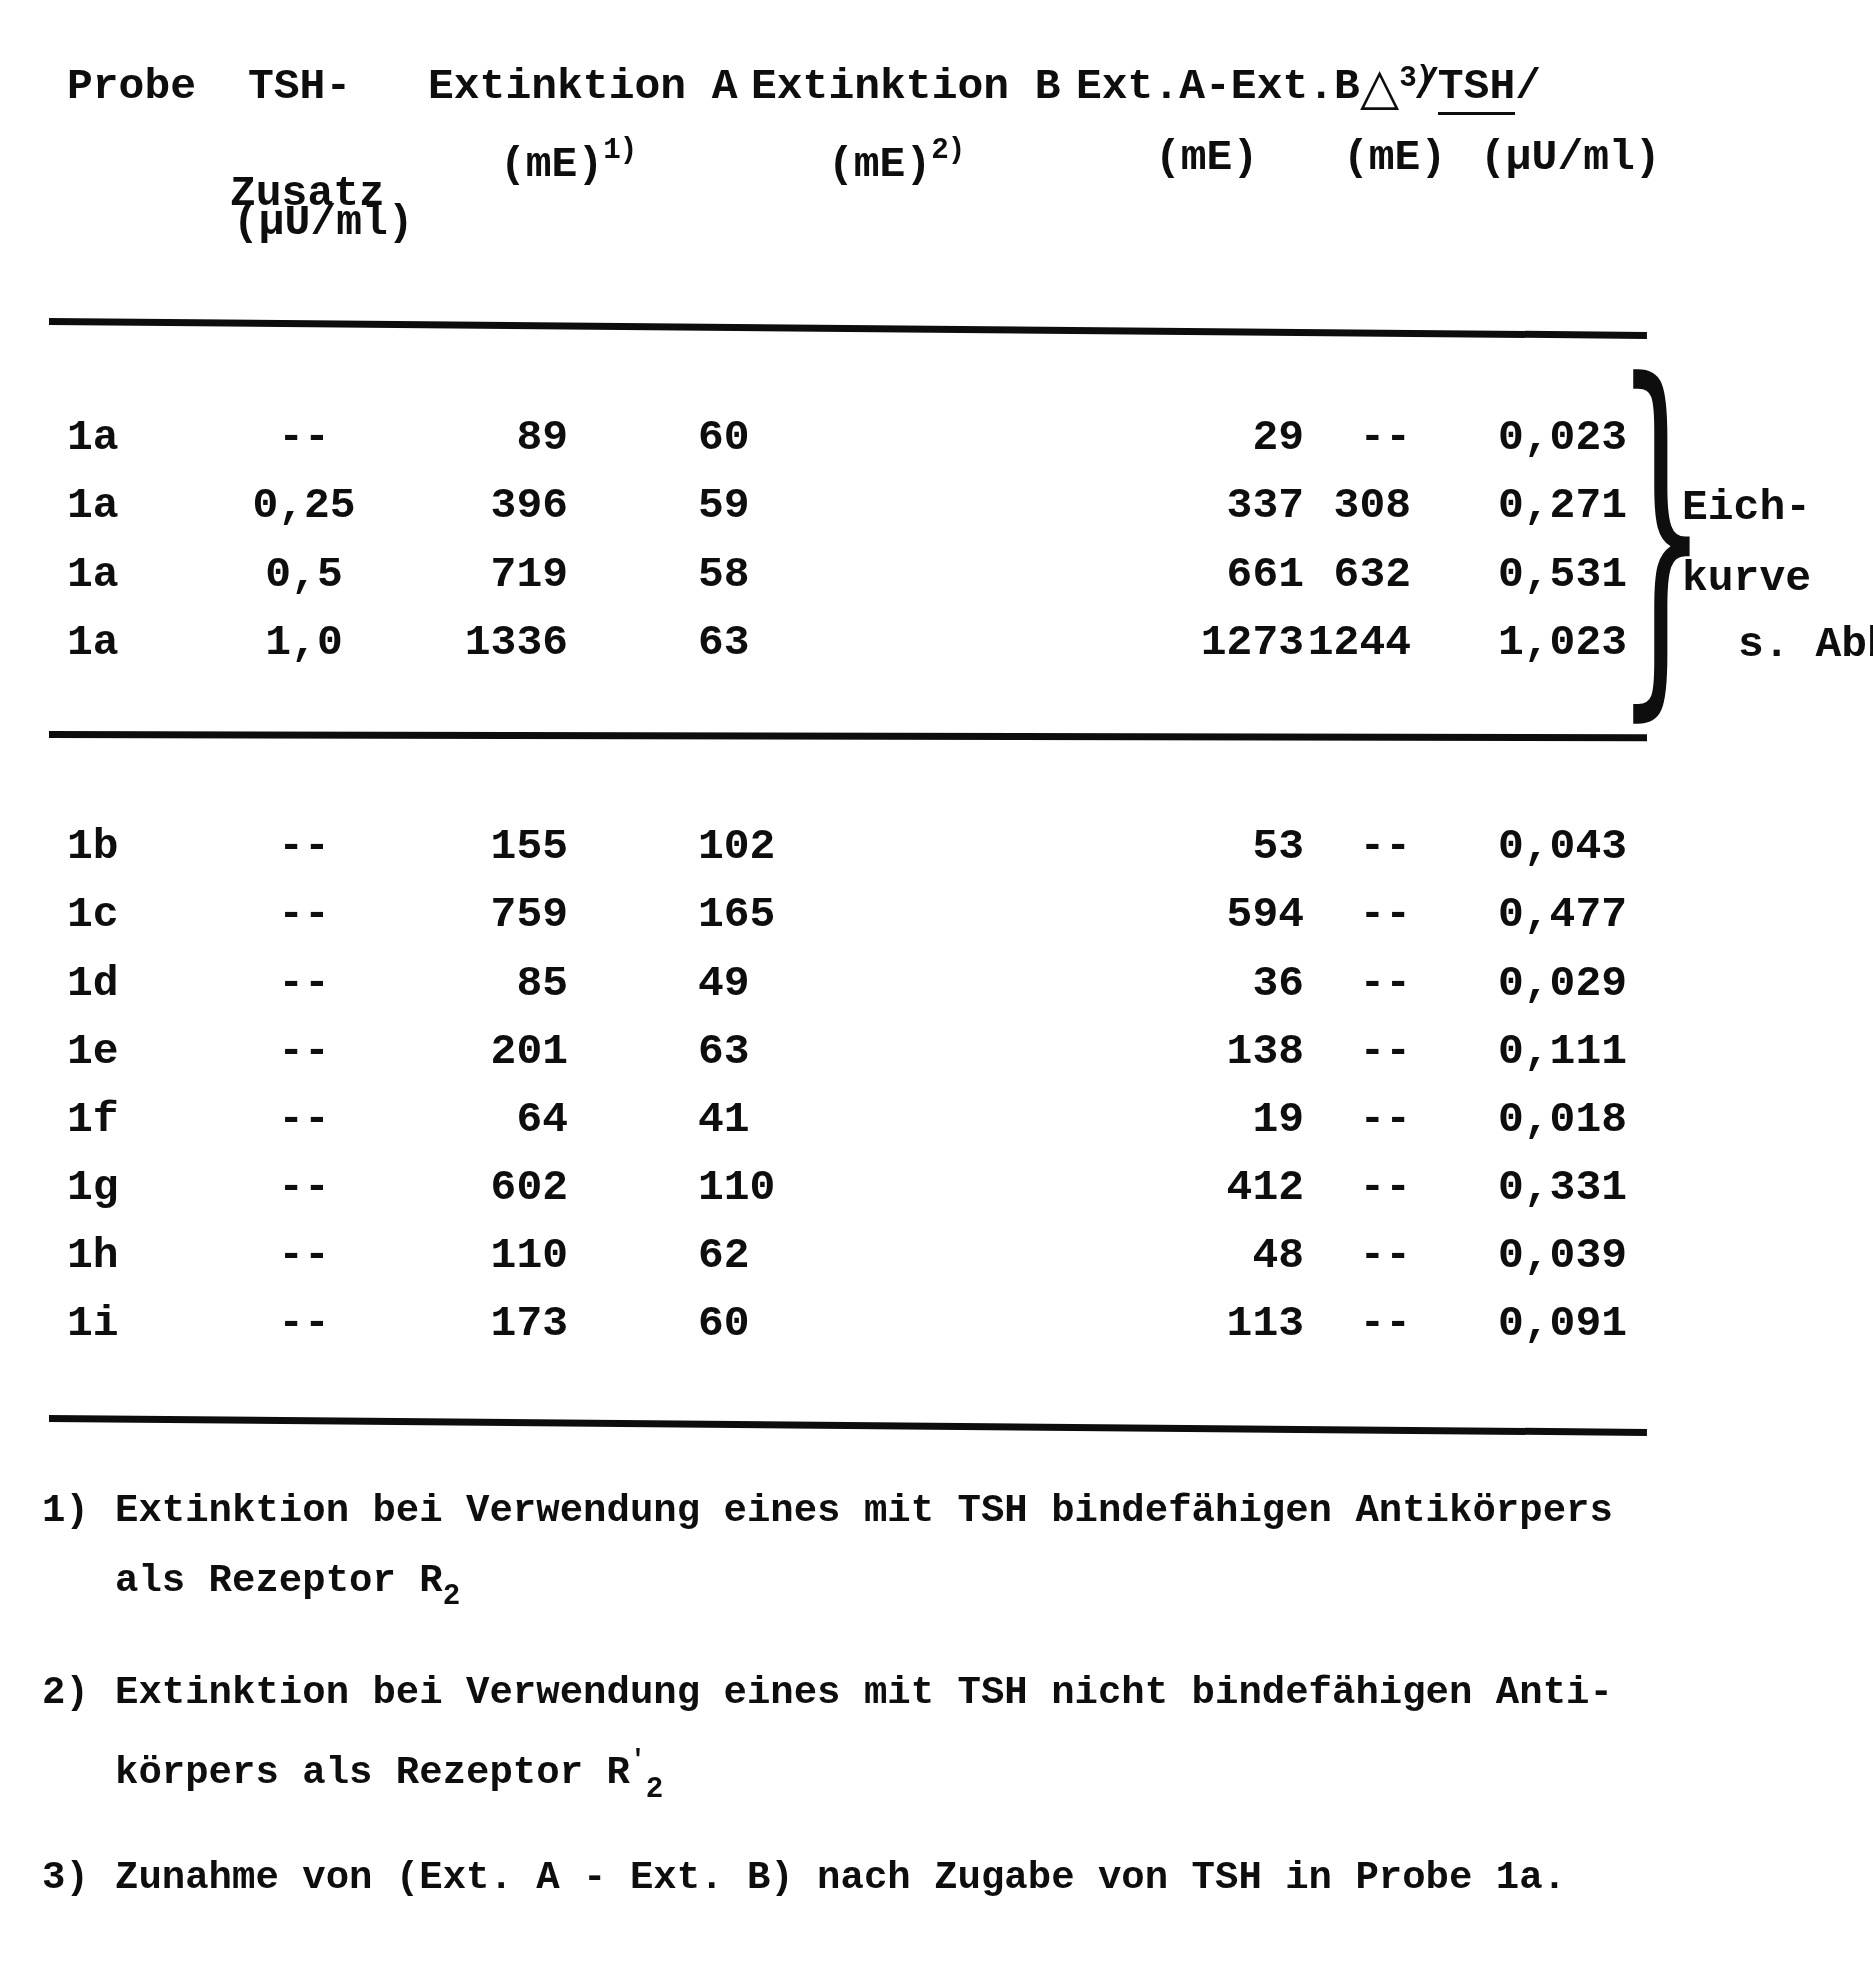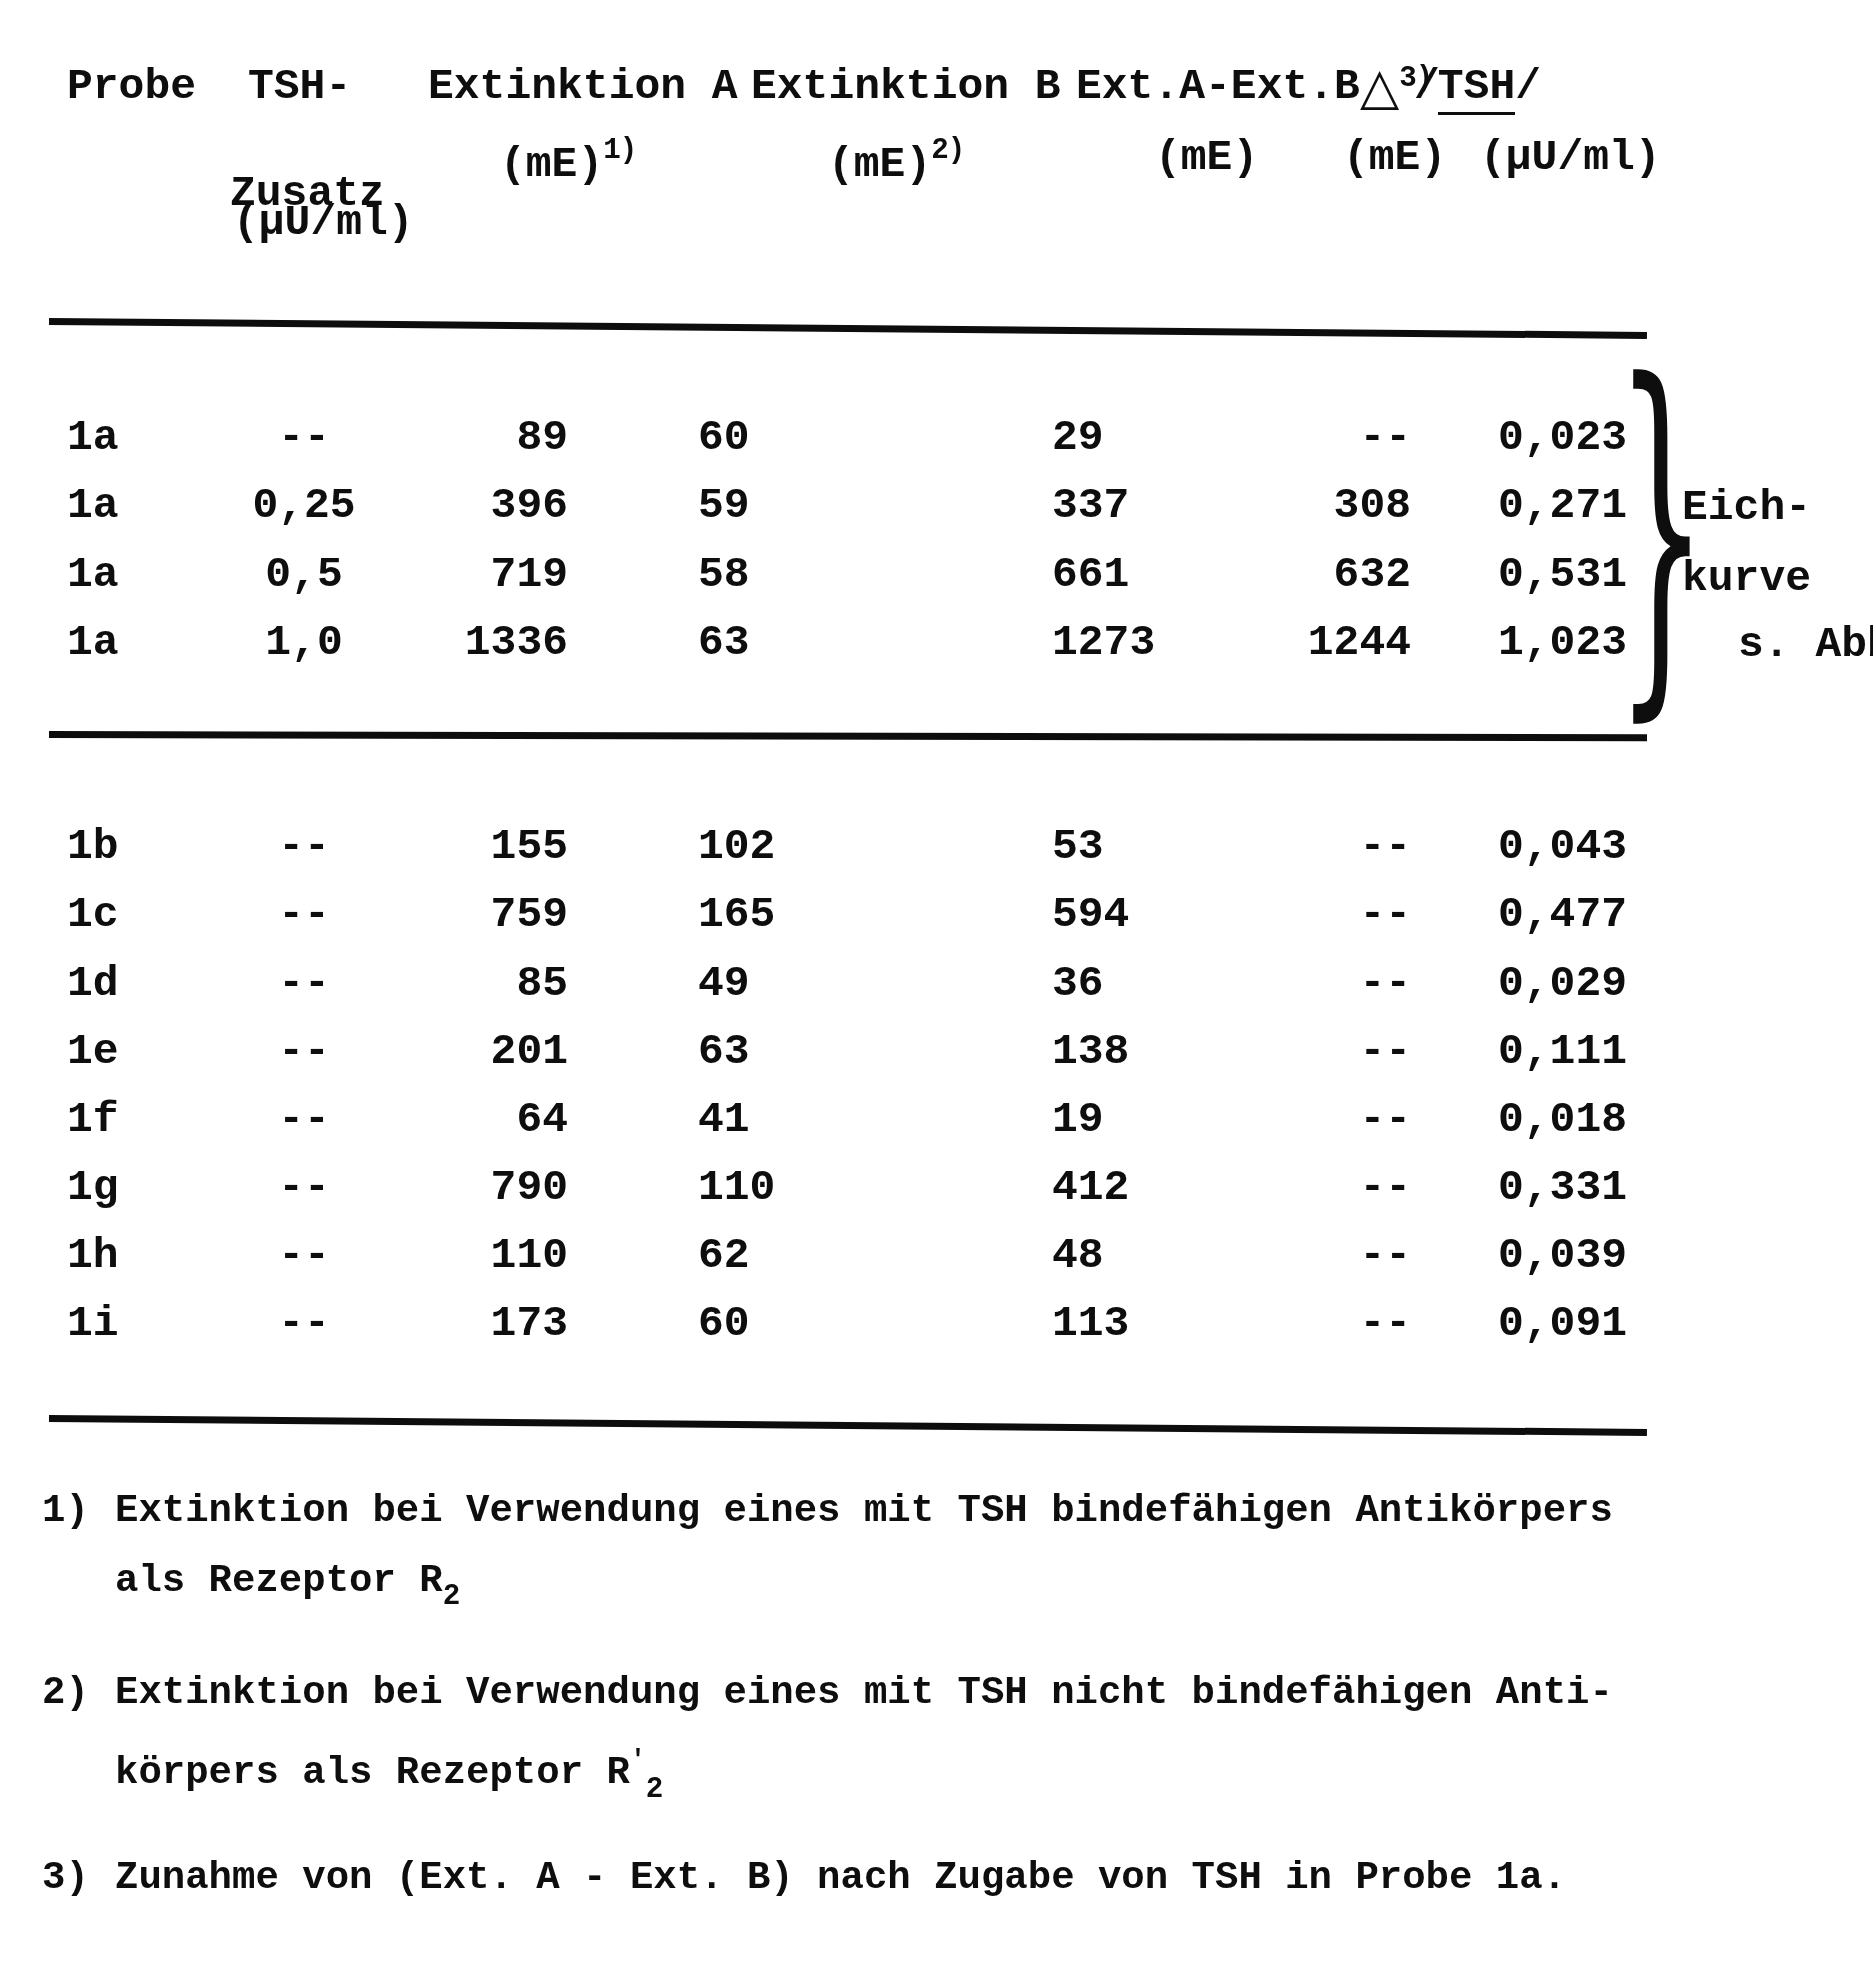--- a/index.html
+++ b/index.html
@@ -33,21 +33,21 @@
     transform-origin:left center;
   }
   
   .tsection{position:absolute;left:0;top:0;width:100%;height:0;}
   .trow{position:absolute;left:0;width:100%;height:69px;font-size:43px;line-height:47px;}
   .cell{position:absolute;top:0;}
   .c1{left:67px;width:118px;text-align:left;}
   .c2{left:211px;width:186px;text-align:center;}
   .c3{left:372px;width:196px;text-align:right;}
   .c4{left:698px;width:196px;}
-  .c5{left:1052px;width:196px;}
+  .c5{left:1108px;width:196px;text-align:right;}
   .c6{left:1215px;width:196px;text-align:right;}
   .c7{left:1498px;width:167px;text-align:left;}
   
   .brace{
     position:absolute;
     left:1615px;
     top:387px;
     font-family:"DejaVu Serif",serif;
     font-weight:normal;
     font-size:384px;
@@ -169,21 +169,21 @@
         <div class="cell c2">--</div>
         <div class="cell c3">64</div>
         <div class="cell c4">41</div>
         <div class="cell c5">19</div>
         <div class="cell c6">--</div>
         <div class="cell c7">0,018</div>
       </div>
       <div class="trow" style="top: 1164px;">
         <div class="cell c1">1g</div>
         <div class="cell c2">--</div>
-        <div class="cell c3">790</div>
+        <div class="cell c3">602</div>
         <div class="cell c4">110</div>
         <div class="cell c5">412</div>
         <div class="cell c6">--</div>
         <div class="cell c7">0,331</div>
       </div>
       <div class="trow" style="top: 1232px;">
         <div class="cell c1">1h</div>
         <div class="cell c2">--</div>
         <div class="cell c3">110</div>
         <div class="cell c4">62</div>

